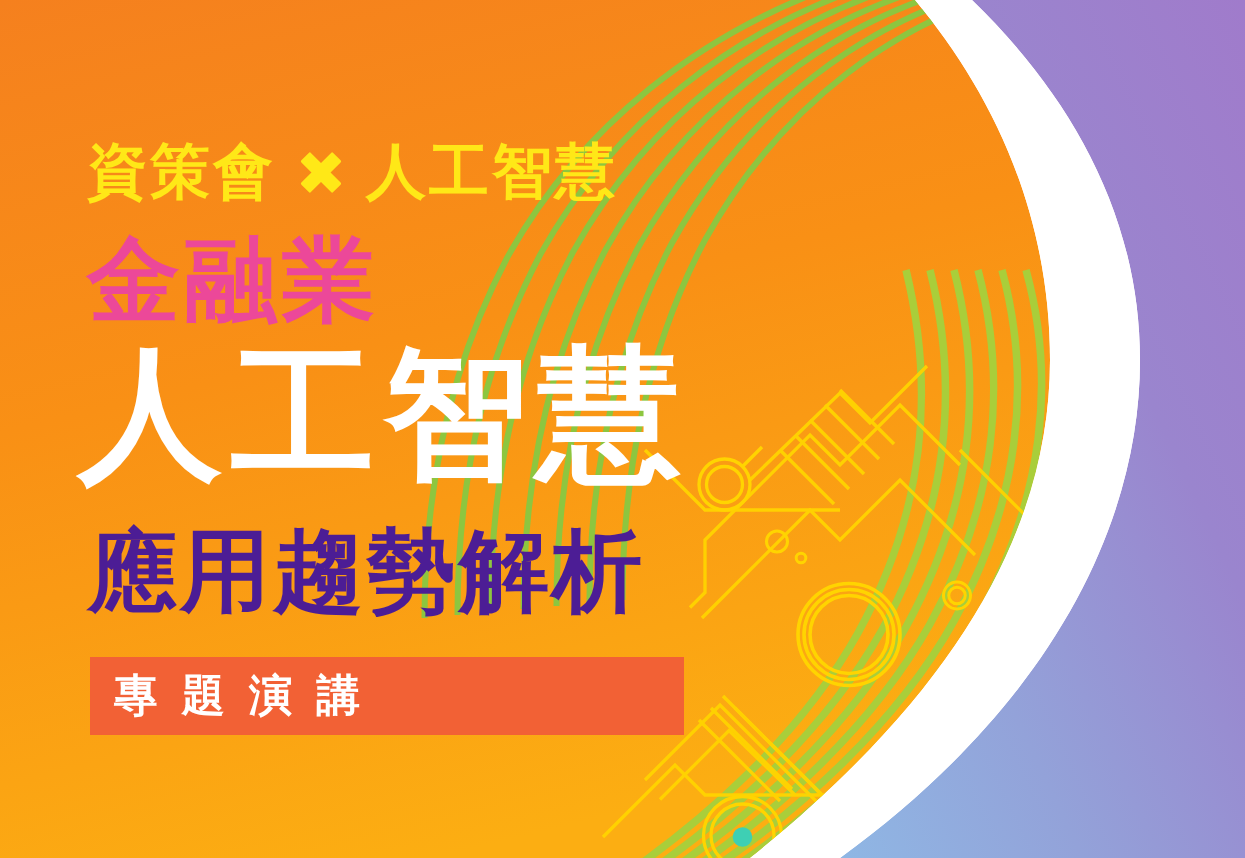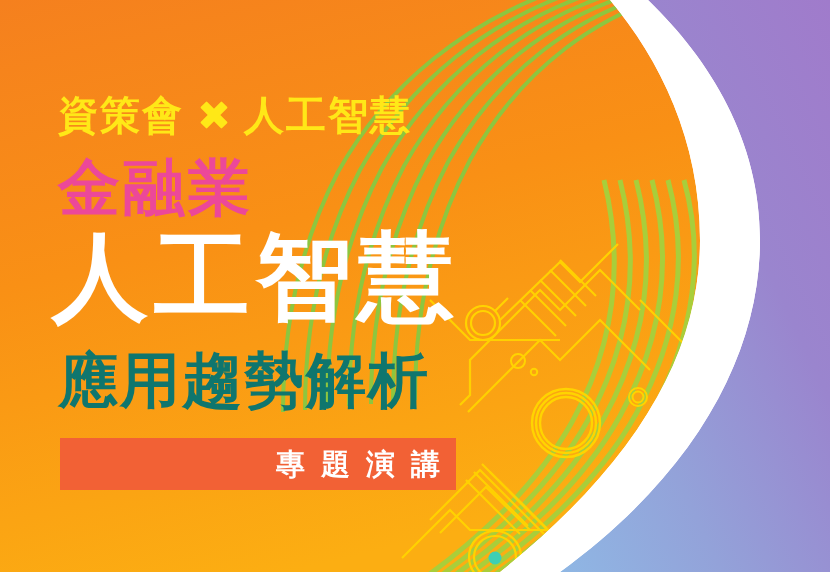--- a/index.html
+++ b/index.html
@@ -96,38 +96,38 @@
     font-weight: 700;
     letter-spacing: 6px;
     line-height: 1.05;
     white-space: nowrap;
   }
 
   .line-trend {
     position: absolute;
     left: 58px;
     top: 349px;
-    color: #0f766e;
+    color: #4c1d95;
     font-size: 60px;
     font-weight: 700;
     letter-spacing: 2px;
     line-height: 1.05;
     white-space: nowrap;
   }
 
   .badge {
     position: absolute;
     left: 60px;
     top: 438px;
     width: 396px;
     height: 52px;
     background: #F26135;
     display: flex;
     align-items: center;
-    justify-content: flex-end;
+    justify-content: flex-start;
   }
   .badge-label {
     color: #ffffff;
     font-size: 29px;
     font-weight: 700;
     letter-spacing: 16px;
     text-indent: 16px;
     line-height: 1;
     white-space: nowrap;
   }

